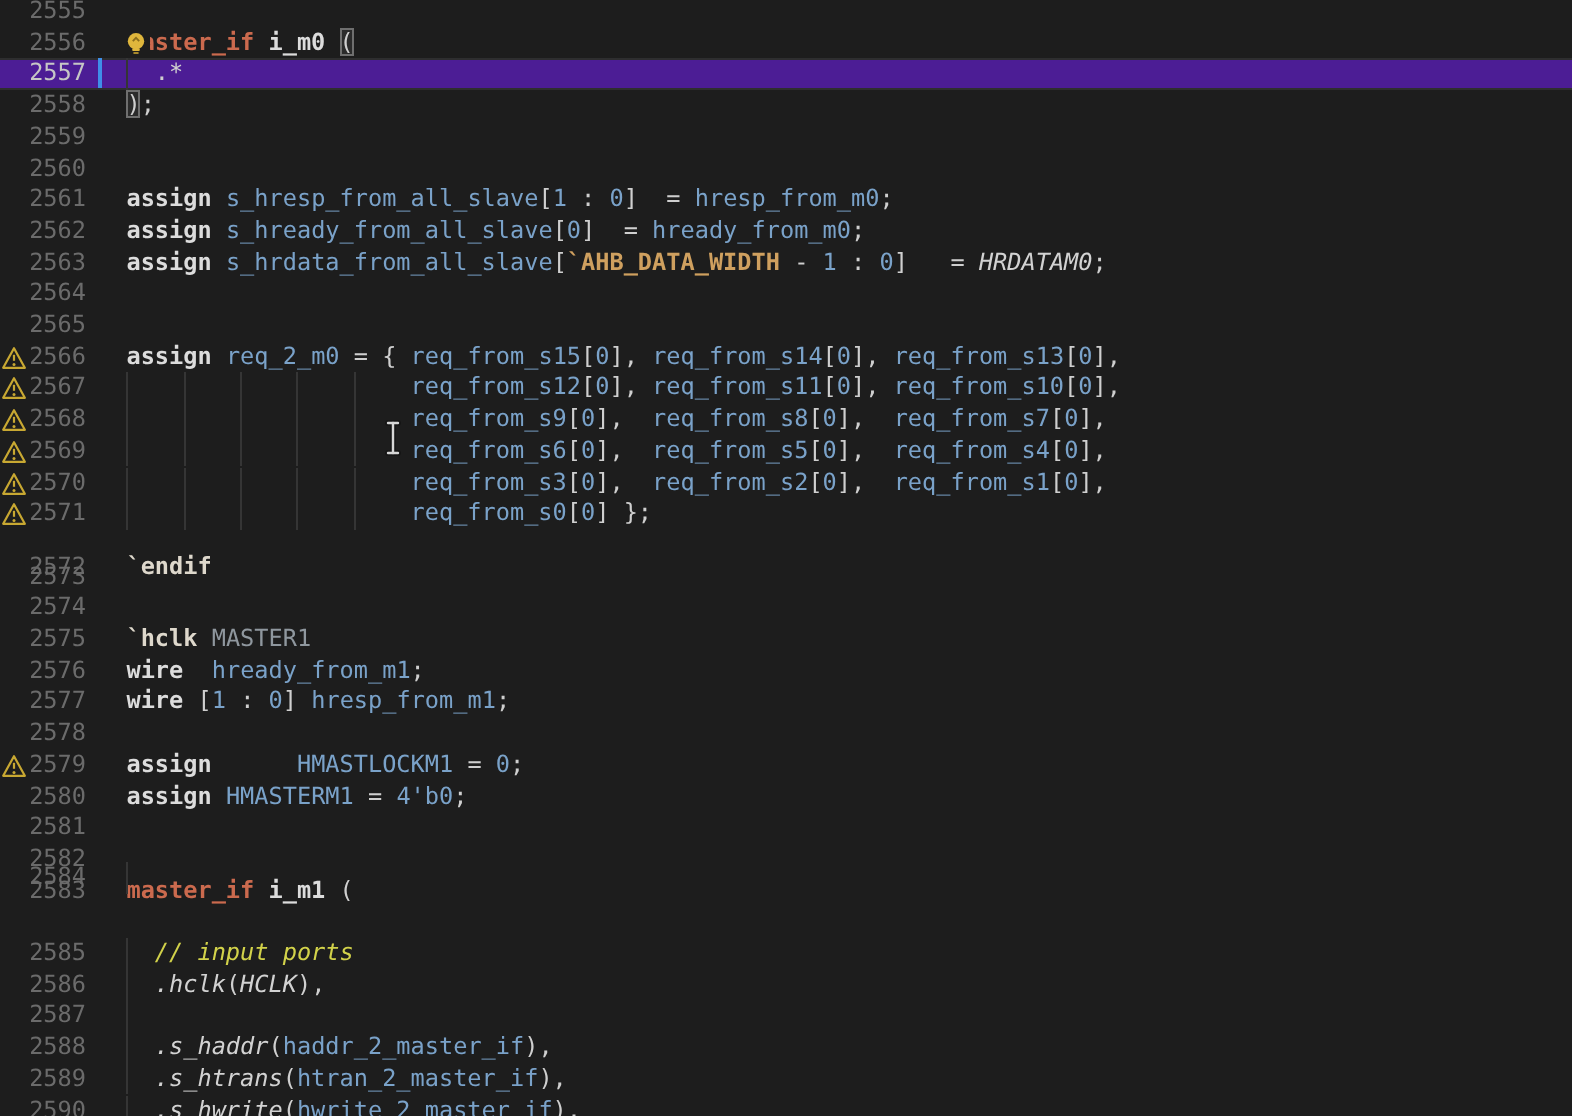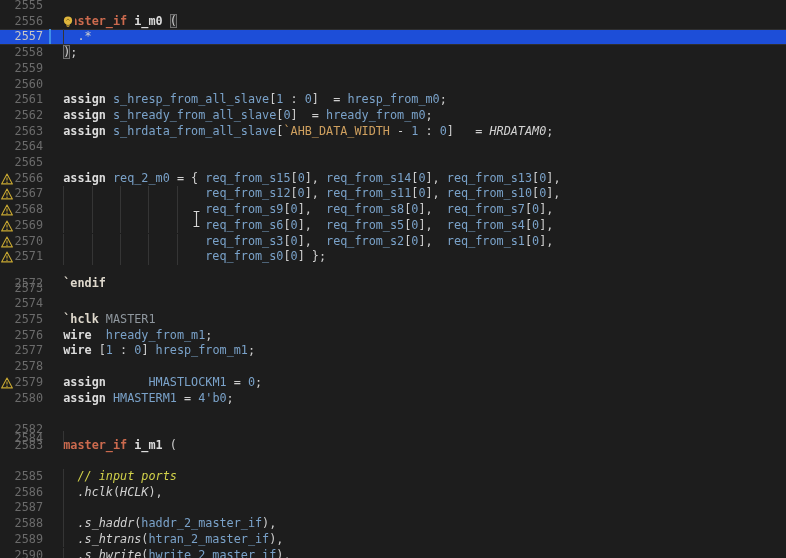--- a/index.html
+++ b/index.html
@@ -4,31 +4,31 @@
 <style>
   html,body{margin:0;padding:0;background:#1d1d1d;}
   .editor{
     position:relative;width:786px;height:558px;overflow:hidden;
     background:#1d1d1d;
     font-family:"DejaVu Sans Mono","Liberation Mono",monospace;
     font-size:11.8px;line-height:15.7px;
     -webkit-font-smoothing:antialiased;
   }
   .line{position:absolute;left:0;width:100%;height:15.7px;}
-  .line.current{background:#1d4ed8;box-shadow:inset 0 1px 0 #2e2e2f, inset 0 -1px 0 #2e2e2f;}
+  .line.current{background:#4c1d95;box-shadow:inset 0 1px 0 #2e2e2f, inset 0 -1px 0 #2e2e2f;}
   .num{position:absolute;left:12px;width:31px;text-align:right;color:#6b6b6b;}
   .line.current .num{color:#c6c6c6;}
   .warn-ic{position:absolute;left:1px;top:2px;width:12px;height:12px;}
   .guide{position:absolute;top:0;height:100%;width:1px;background:#353535;}
   .squig{position:absolute;top:12.6px;height:4px;overflow:hidden;}
   .code{position:absolute;left:49px;top:0;white-space:pre;color:#cfcfcf;}
   .t-k{font-weight:bold;color:#dcdcdc;}
   .t-id{color:#7aa2c9;}
   .t-pn{color:#cfcfcf;}
-  .t-mac{font-weight:normal;color:#cfa05f;}
+  .t-mac{font-weight:bold;color:#cfa05f;}
   .t-pre{font-weight:bold;color:#ded8cc;}
   .t-def{color:#8f979e;}
   .t-it{font-style:italic;color:#d2d2d2;}
   .t-type{font-weight:bold;color:#cb6a4e;}
   .t-inst{font-weight:bold;color:#dcdcdc;}
   .t-cm{font-style:italic;color:#d2d24a;}
   .t-match{outline:1px solid #6f6f6f;outline-offset:-1px;background:rgba(120,120,120,0.16);}
   .caret{position:absolute;top:0;width:2px;height:15px;background:#3f8fe8;}
   .bulb{position:absolute;top:1px;width:14px;height:14px;background:#1d1d1d;}
   .mouse{position:absolute;width:9px;height:18px;}
@@ -209,20 +209,24 @@
           <line x1="6" y1="4.4" x2="6" y2="7.4" stroke="#c8a832" stroke-width="1.1"></line>
           <circle cx="6" cy="9.2" r="0.75" fill="#c8a832"></circle>
         </svg></span>
       <span class="num">2579</span>
       <span class="code"><span class="t-ws">  </span><span class="t-k">assign</span><span class="t-ws">      </span><span class="t-id">HMASTLOCKM1</span><span class="t-pn"> = </span><span class="t-id">0</span><span class="t-pn">;</span></span>
     </div>
     <div class="line" style="top: 390.5px;">
       <span class="num">2580</span>
       <span class="code"><span class="t-ws">  </span><span class="t-k">assign</span><span class="t-ws"> </span><span class="t-id">HMASTERM1</span><span class="t-pn"> = </span><span class="t-id">4'b0</span><span class="t-pn">;</span></span>
     </div>
+    <div class="line" style="top: 406.2px;">
+      <span class="num">2581</span>
+      <span class="code"></span>
+    </div>
     <div class="line" style="top: 421.9px;">
       <span class="num">2582</span>
       <span class="code"></span>
     </div>
     <div class="line" style="top: 437.6px;">
       <span class="num">2583</span>
       <span class="code"><span class="t-ws">  </span><span class="t-type">master_if</span><span class="t-pn"> </span><span class="t-inst">i_m1</span><span class="t-pn"> (</span></span>
     </div>
     <div class="line" style="top: 431px;">
       <div class="guide" style="left: 63.214px;"></div>

